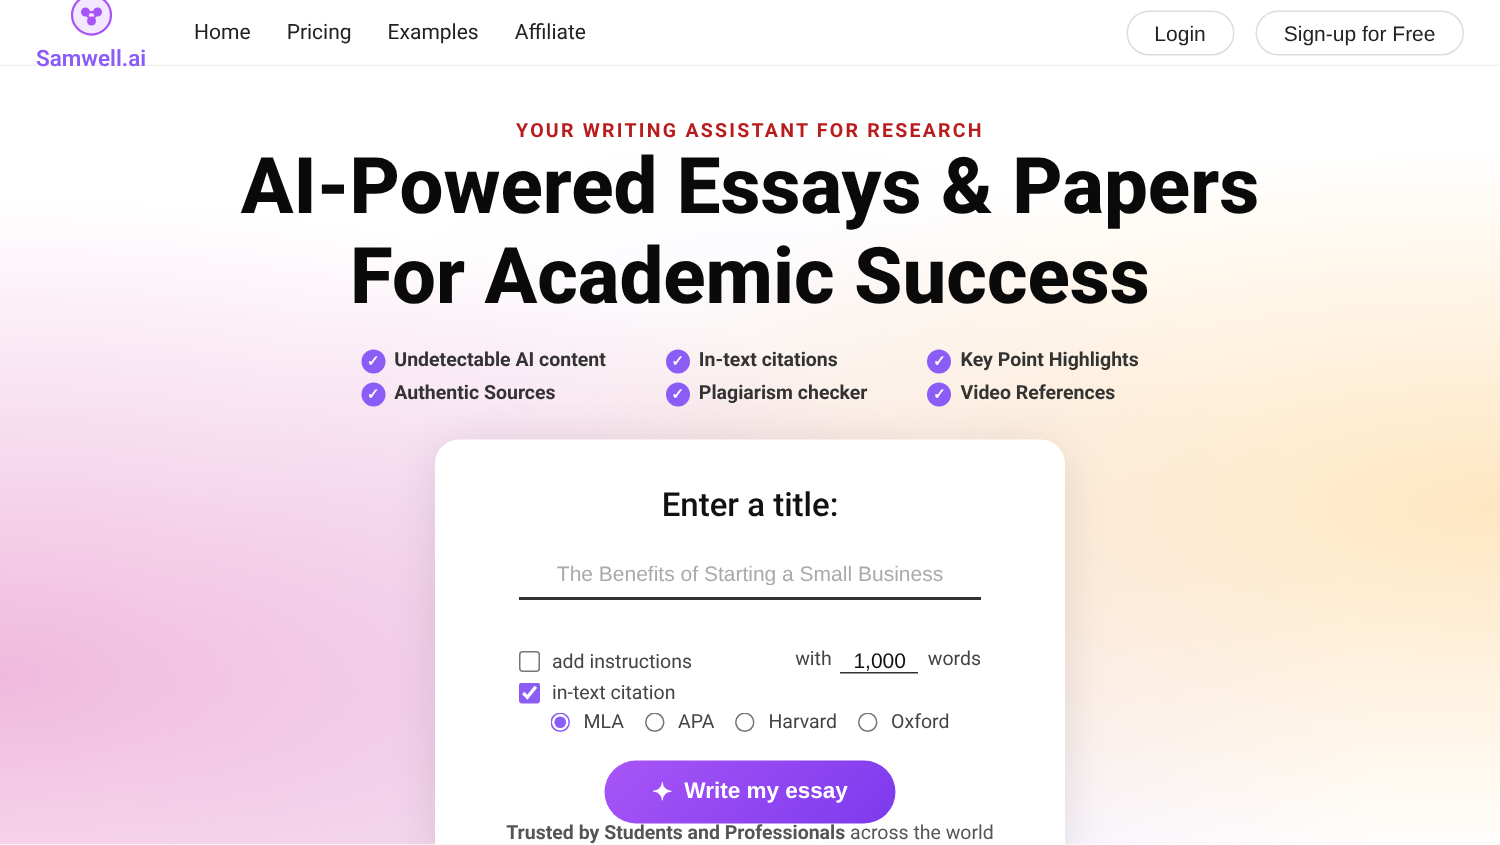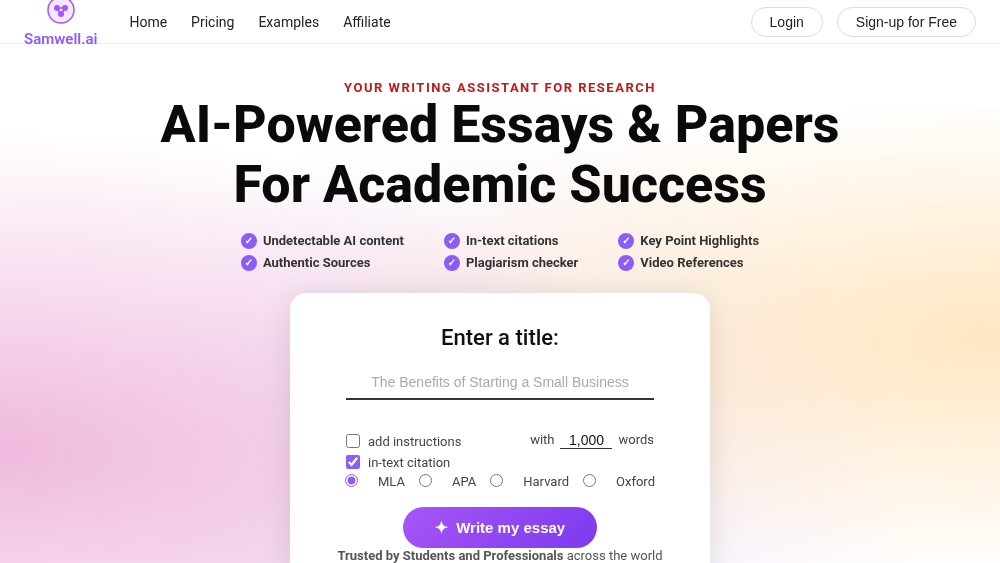--- a/index.html
+++ b/index.html
@@ -242,22 +242,22 @@
       display: flex;
       align-items: center;
       gap: 14px;
       font-size: 13px;
       color: #444;
       margin-bottom: 18px;
     }
 
     .radio-row label {
       display: flex;
-      align-items: flex-start;
-      gap: 20px;
+      align-items: center;
+      gap: 9px;
     }
 
     .radio-row input[type="radio"] {
       accent-color: #8b5cf6;
     }
 
     .btn-write {
       background: linear-gradient(135deg, #a855f7, #7c3aed);
       color: white;
       border: none;

